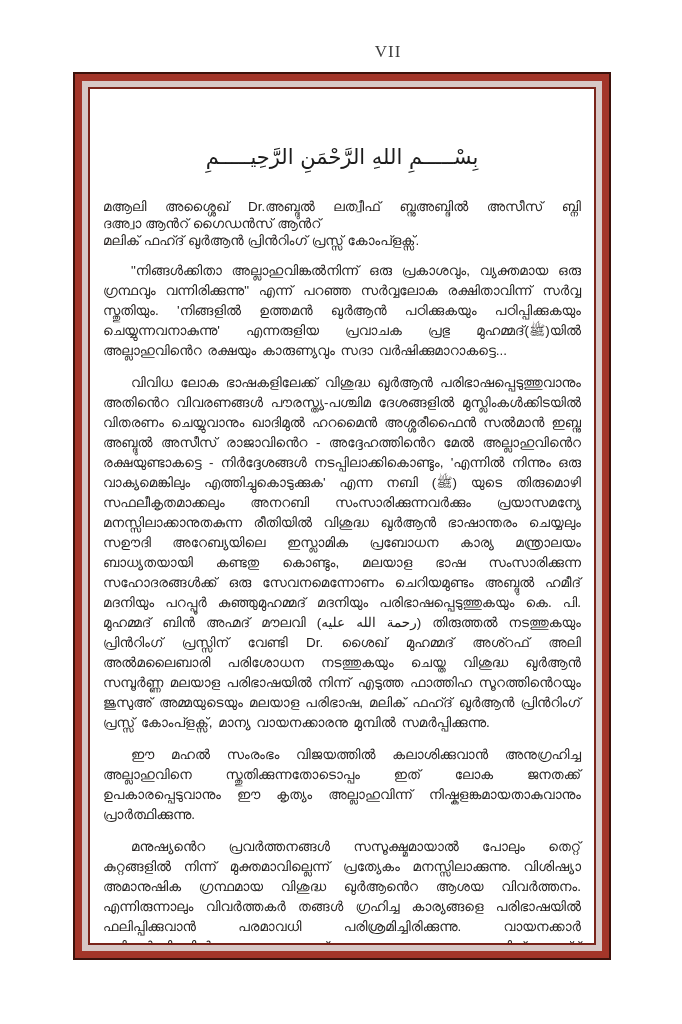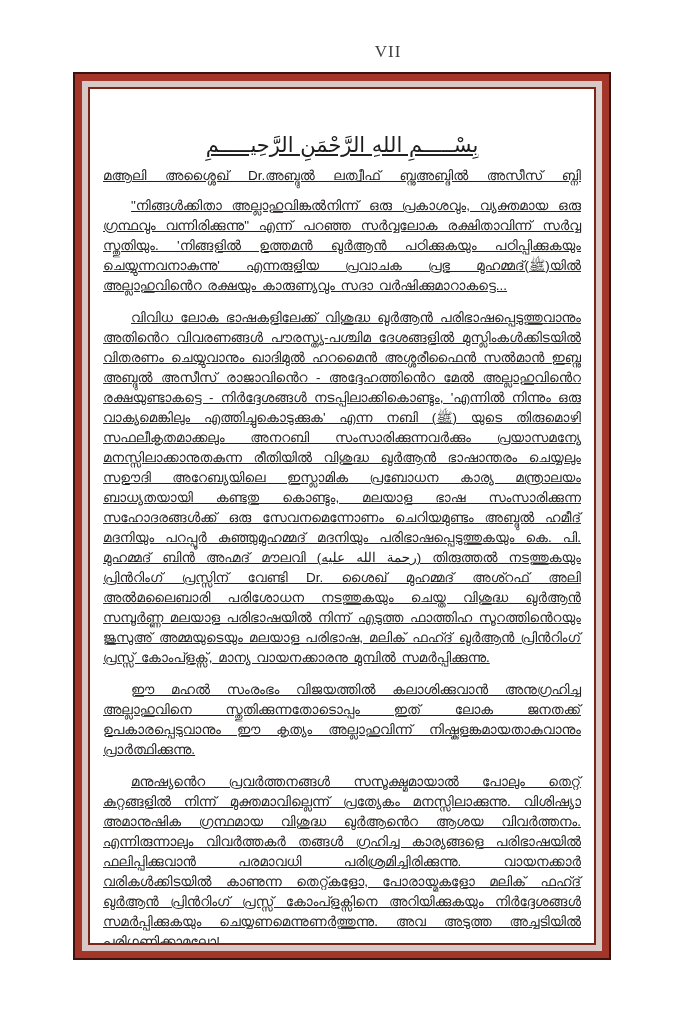--- a/index.html
+++ b/index.html
@@ -52,23 +52,22 @@
   }
   .frame-maroon {
     width: 100%; height: 100%;
     box-sizing: border-box;
     border: 2px solid #7a241a;
     background: #ffffff;
   }
   .content {
     box-sizing: border-box;
     width: 100%; height: 100%;
-    padding: 4px 13px;
+    padding: 16px 13px;
     overflow: hidden;
-    text-decoration: underline;
   }
 
   .bismillah {
     margin-top: 34px;
     text-align: center;
     font-family: "DejaVu Sans", sans-serif;
     font-size: 21px;
     line-height: 36px;
     color: #1c1c1c;
   }
@@ -76,21 +75,21 @@
   .preface-title {
     margin-top: 16px;
     text-align: center;
     font-size: 25px;
     font-weight: bold;
     color: #a8362c;
     line-height: 28px;
   }
 
   .address-block {
-    margin-top: 4px;
+    margin-top: 23px;
     font-size: 13.5px;
     line-height: 17px;
     color: #262220;
   }
   .address-line { text-align: left; }
   .address-line.stretch {
     text-align: justify;
     text-align-last: justify;
   }
 
@@ -113,20 +112,22 @@
   <div class="frame-red">
     <div class="frame-pink">
       <div class="frame-maroon">
         <div class="content">
 
           <div class="bismillah">بِسْـــــمِ اللهِ الرَّحْمَنِ الرَّحِيـــــمِ</div>
 
 
           <div class="address-block">
             <div class="address-line stretch">മആലി അശ്ശൈഖ് Dr.അബ്ദുൽ ലത്വീഫ് ബ്നുഅബ്ദിൽ അസീസ് ബ്നി</div>
+            <div class="address-line">ദഅ്വാ ആൻറ് ഗൈഡൻസ് ആൻറ്</div>
+            <div class="address-line">മലിക് ഫഹ്ദ് ഖുർആൻ പ്രിൻറിംഗ് പ്രസ്സ് കോംപ്ളക്സ്.</div>
           </div>
 
           <div class="body-text">
             <p>"നിങ്ങൾക്കിതാ അല്ലാഹുവിങ്കൽനിന്ന് ഒരു പ്രകാശവും, വ്യക്തമായ ഒരു ഗ്രന്ഥവും വന്നിരിക്കുന്നു" എന്ന് പറഞ്ഞ സർവ്വലോക രക്ഷിതാവിന്ന് സർവ്വ സ്തുതിയും. 'നിങ്ങളിൽ ഉത്തമൻ ഖുർആൻ പഠിക്കുകയും പഠിപ്പിക്കുകയും ചെയ്യുന്നവനാകുന്നു' എന്നരുളിയ പ്രവാചക പ്രഭു മുഹമ്മദ്(ﷺ)യിൽ അല്ലാഹുവിൻെറ രക്ഷയും കാരുണ്യവും സദാ വർഷിക്കുമാറാകട്ടെ...</p>
             <p>വിവിധ ലോക ഭാഷകളിലേക്ക് വിശുദ്ധ ഖുർആൻ പരിഭാഷപ്പെടുത്തുവാനും അതിൻെറ വിവരണങ്ങൾ പൗരസ്ത്യ-പശ്ചിമ ദേശങ്ങളിൽ മുസ്ലിംകൾക്കിടയിൽ വിതരണം ചെയ്യുവാനും ഖാദിമുൽ ഹറമൈൻ അശ്ശരീഫൈൻ സൽമാൻ ഇബ്നു അബ്ദുൽ അസീസ് രാജാവിൻെറ - അദ്ദേഹത്തിൻെറ മേൽ അല്ലാഹുവിൻെറ രക്ഷയുണ്ടാകട്ടെ - നിർദ്ദേശങ്ങൾ നടപ്പിലാക്കികൊണ്ടും, 'എന്നിൽ നിന്നും ഒരു വാക്യമെങ്കിലും എത്തിച്ചുകൊടുക്കുക' എന്ന നബി (ﷺ) യുടെ തിരുമൊഴി സഫലീകൃതമാക്കലും അനറബി സംസാരിക്കുന്നവർക്കും പ്രയാസമന്യേ മനസ്സിലാക്കാനുതകുന്ന രീതിയിൽ വിശുദ്ധ ഖുർആൻ ഭാഷാന്തരം ചെയ്യലും സഊദി അറേബ്യയിലെ ഇസ്ലാമിക പ്രബോധന കാര്യ മന്ത്രാലയം ബാധ്യതയായി കണ്ടതു കൊണ്ടും, മലയാള ഭാഷ സംസാരിക്കുന്ന സഹോദരങ്ങൾക്ക് ഒരു സേവനമെന്നോണം ചെറിയമുണ്ടം അബ്ദുൽ ഹമീദ് മദനിയും പറപ്പൂർ കുഞ്ഞുമുഹമ്മദ് മദനിയും പരിഭാഷപ്പെടുത്തുകയും കെ. പി. മുഹമ്മദ് ബിൻ അഹ്മദ് മൗലവി (رحمة الله عليه) തിരുത്തൽ നടത്തുകയും പ്രിൻറിംഗ് പ്രസ്സിന് വേണ്ടി Dr. ശൈഖ് മുഹമ്മദ് അശ്റഫ് അലി അൽമലൈബാരി പരിശോധന നടത്തുകയും ചെയ്ത വിശുദ്ധ ഖുർആൻ സമ്പൂർണ്ണ മലയാള പരിഭാഷയിൽ നിന്ന് എടുത്ത ഫാത്തിഹ സൂറത്തിൻെറയും ജുസുഅ് അമ്മയുടെയും മലയാള പരിഭാഷ, മലിക് ഫഹ്ദ് ഖുർആൻ പ്രിൻറിംഗ് പ്രസ്സ് കോംപ്ളക്സ്, മാന്യ വായനക്കാരനു മുമ്പിൽ സമർപ്പിക്കുന്നു.</p>
             <p>ഈ മഹൽ സംരംഭം വിജയത്തിൽ കലാശിക്കുവാൻ അനുഗ്രഹിച്ച അല്ലാഹുവിനെ സ്തുതിക്കുന്നതോടൊപ്പം ഇത് ലോക ജനതക്ക് ഉപകാരപ്പെടുവാനും ഈ കൃത്യം അല്ലാഹുവിന്ന് നിഷ്കളങ്കമായതാകുവാനും പ്രാർത്ഥിക്കുന്നു.</p>
             <p>മനുഷ്യൻെറ പ്രവർത്തനങ്ങൾ സസൂക്ഷ്മമായാൽ പോലും തെറ്റ് കുറ്റങ്ങളിൽ നിന്ന് മുക്തമാവില്ലെന്ന് പ്രത്യേകം മനസ്സിലാക്കുന്നു. വിശിഷ്യാ അമാനുഷിക ഗ്രന്ഥമായ വിശുദ്ധ ഖുർആൻെറ ആശയ വിവർത്തനം. എന്നിരുന്നാലും വിവർത്തകർ തങ്ങൾ ഗ്രഹിച്ച കാര്യങ്ങളെ പരിഭാഷയിൽ ഫലിപ്പിക്കുവാൻ പരമാവധി പരിശ്രമിച്ചിരിക്കുന്നു. വായനക്കാർ വരികൾക്കിടയിൽ കാണുന്ന തെറ്റ്കളോ, പോരായ്മകളോ മലിക് ഫഹ്ദ് ഖുർആൻ പ്രിൻറിംഗ് പ്രസ്സ് കോംപ്ളക്സിനെ അറിയിക്കുകയും നിർദ്ദേശങ്ങൾ സമർപ്പിക്കുകയും ചെയ്യണമെന്നുണർത്തുന്നു. അവ അടുത്ത അച്ചടിയിൽ പരിഗണിക്കാമല്ലോ!</p>
 
           </div>
 

